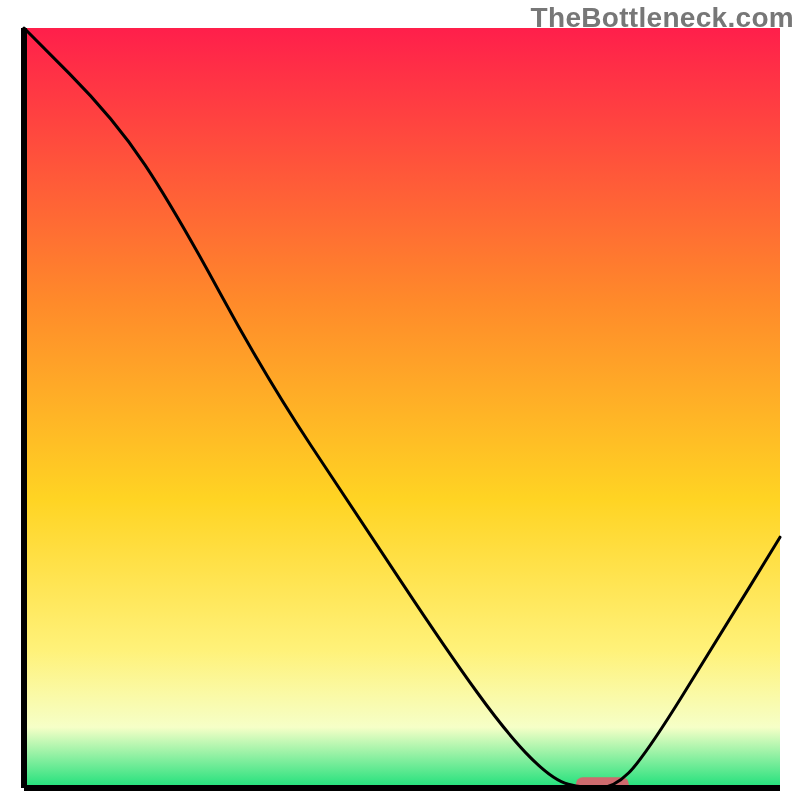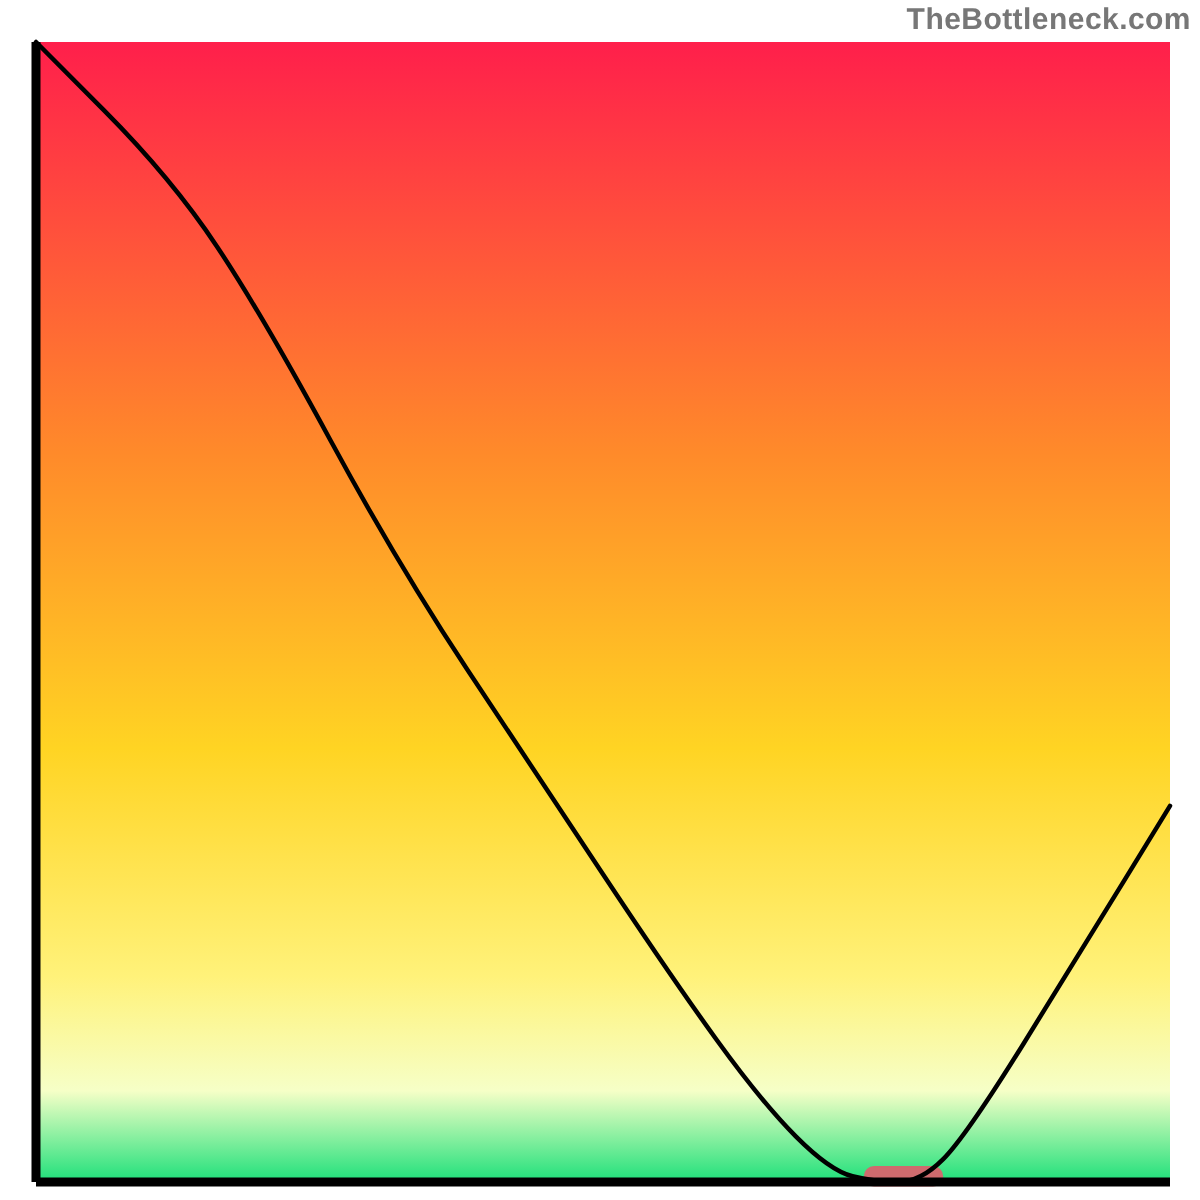--- a/index.html
+++ b/index.html
@@ -13,21 +13,21 @@
   .chart-container {
     position: relative;
     width: 800px;
     height: 800px;
   }
   .watermark {
     position: absolute;
     top: 2px;
     right: 6px;
     font-family: Arial, Helvetica, sans-serif;
-    font-size: 20px;
+    font-size: 28px;
     font-weight: 600;
     color: #777777;
     letter-spacing: 0.3px;
     z-index: 10;
   }
   svg.chart-svg {
     position: absolute;
     left: 0;
     top: 0;
     width: 800px;

